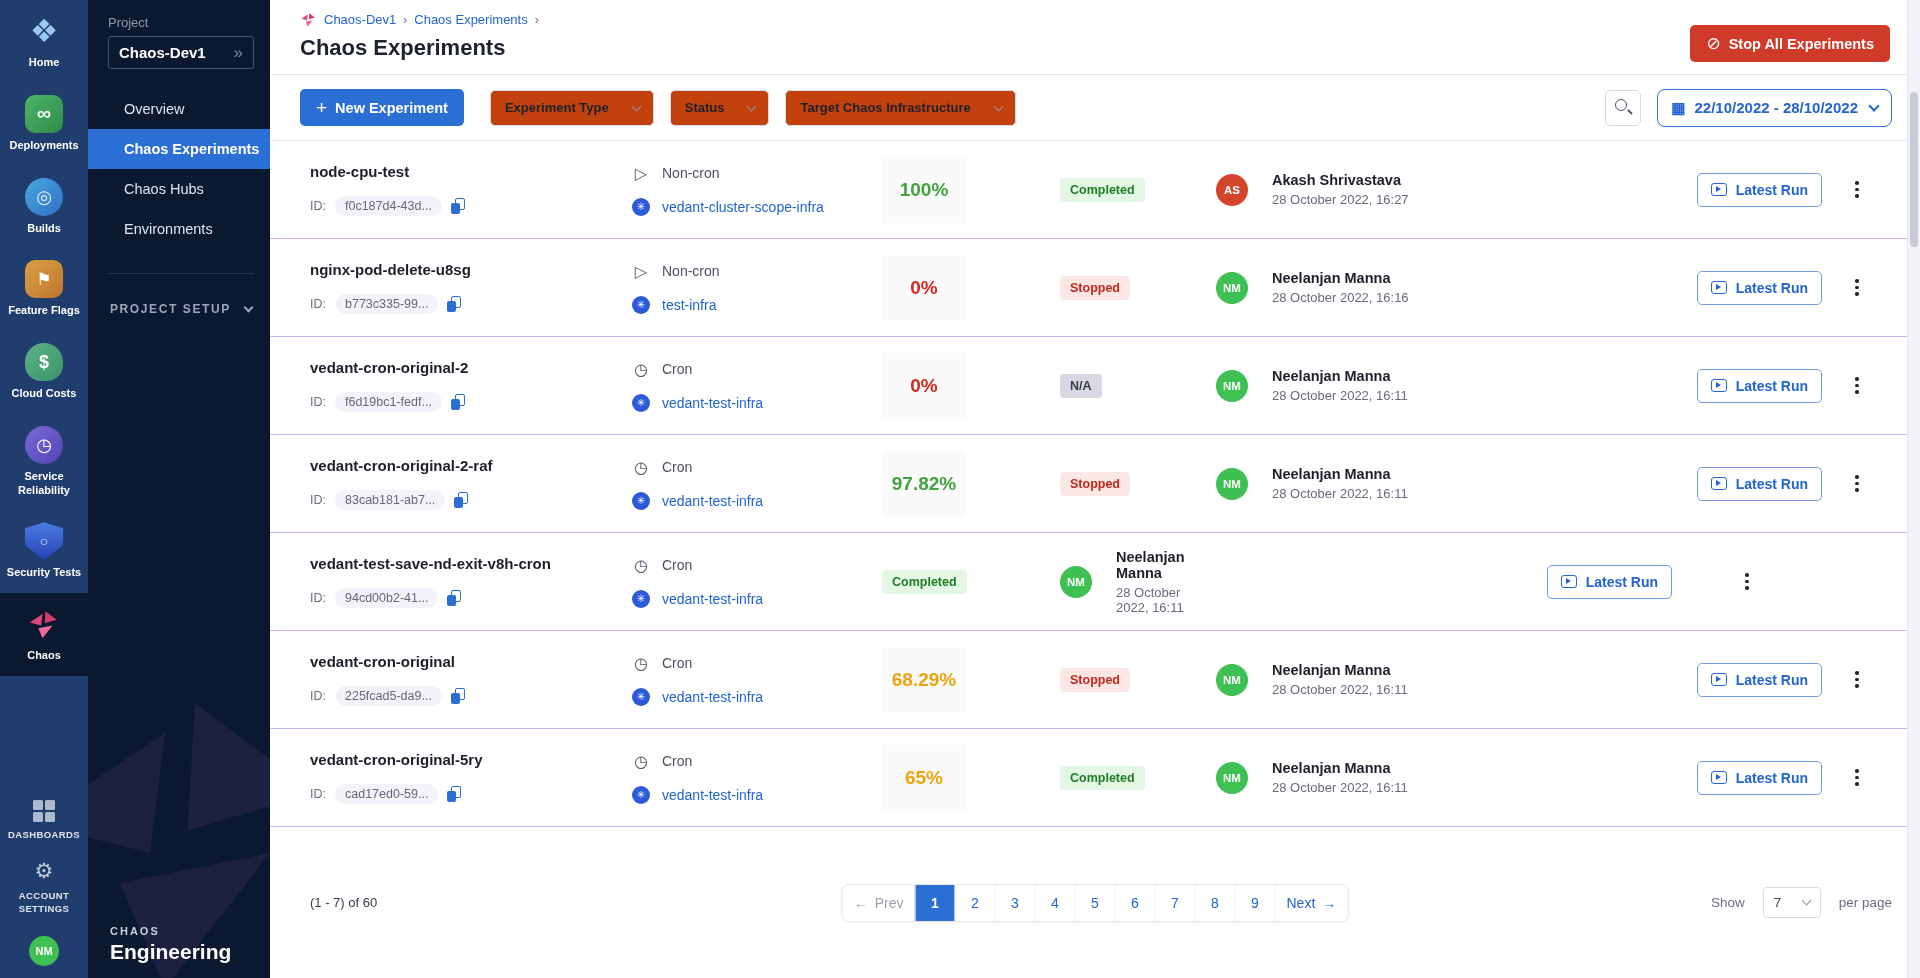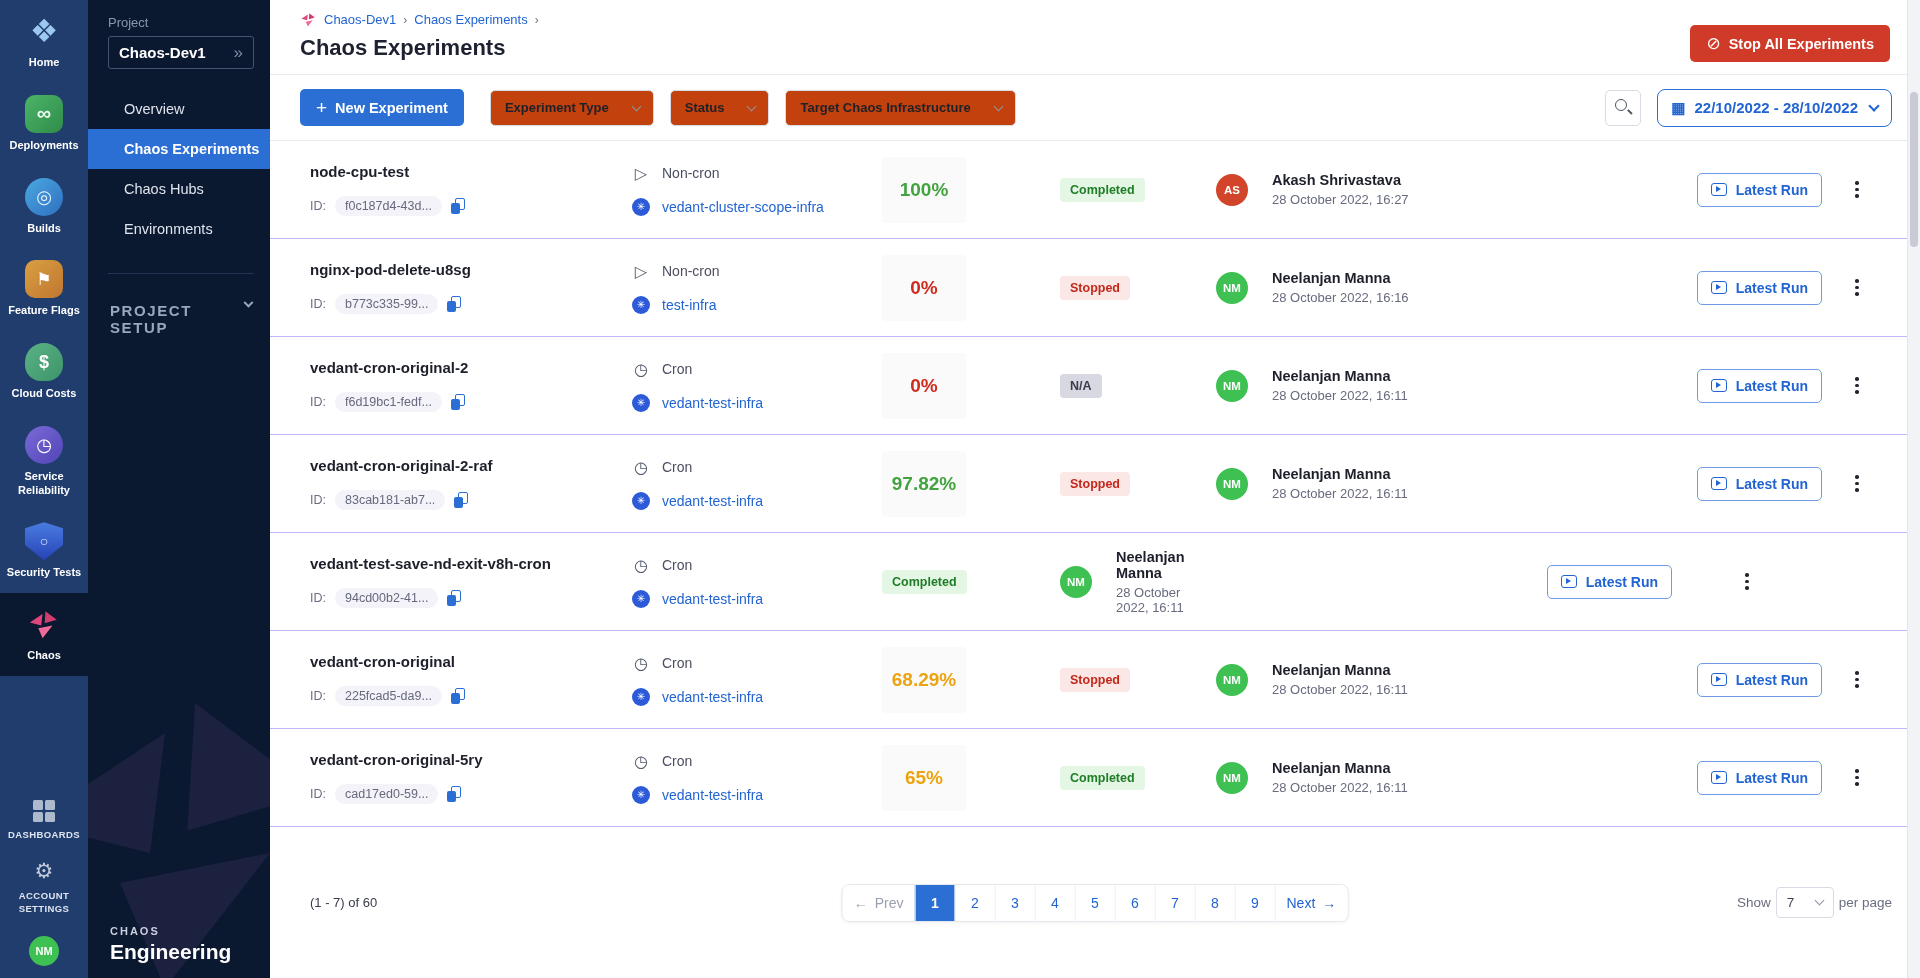--- a/index.html
+++ b/index.html
@@ -36,21 +36,21 @@
   
   .sidenav { width:182px; background:#0a1830; position:relative; flex-shrink:0; overflow:hidden; z-index:2; }
   .proj-label { color:#8b96aa; font-size:13px; margin:15px 0 6px 20px; }
   .proj-box { margin:0 16px 6px 20px; border:1px solid #45536e; border-radius:3px; height:33px; display:flex; align-items:center; justify-content:space-between; padding:0 10px; cursor:pointer; }
   .proj-name { font-weight:bold; font-size:15px; color:#fff; }
   .proj-collapse { color:#7d8ba3; font-size:17px; line-height:1; }
   .snav { list-style:none; margin:20px 0 0; padding:0; position:relative; z-index:2; }
   .snav-item { height:40px; display:flex; align-items:center; padding-left:36px; font-size:14.5px; color:#dfe4ee; cursor:pointer; }
   .snav-item.active { background:#2b6fd4; color:#fff; font-weight:bold; }
   .snav-divider { border:none; border-top:1px solid #223552; margin:24px 16px 0 20px; }
-  .proj-setup { margin:28px 18px 0 22px; display:flex; justify-content:space-between; color:#9aa6bc; font-size:15px; font-weight:bold; letter-spacing:1.6px; cursor:pointer; }
+  .proj-setup { margin:28px 18px 0 22px; display:flex; justify-content:space-between; align-items:center; color:#9aa6bc; font-size:12px; font-weight:bold; letter-spacing:1.6px; cursor:pointer; }
   .chev { width:7px; height:7px; border-right:2px solid currentColor; border-bottom:2px solid currentColor; transform:rotate(45deg); margin-top:-3px; }
   .brand { position:absolute; left:22px; bottom:14px; z-index:2; }
   .brand-kicker { font-size:11px; letter-spacing:2px; color:#c9cfdd; font-weight:bold; }
   .brand-title { font-size:21px; font-weight:bold; color:#fff; margin-top:3px; }
   .watermark { position:absolute; right:-90px; bottom:-40px; width:360px; height:360px; opacity:.3; z-index:1; }
 
   
   .main { flex:1; background:#fff; display:flex; flex-direction:column; position:relative; min-width:0; }
   .page-head { height:75px; border-bottom:1px solid #e7e9ef; position:relative; padding-left:30px; flex-shrink:0; }
   .crumbs { display:flex; align-items:center; gap:7px; padding-top:11px; font-size:13px; }
@@ -111,21 +111,21 @@
   .kebab span { width:3.5px; height:3.5px; border-radius:50%; background:#23252f; }
 
   .pager { flex:1; display:flex; align-items:center; padding:0 28px 0 40px; position:relative; background:#fff; }
   .pg-summary { font-size:13px; color:#383b49; }
   .pg-group { position:absolute; left:50%; transform:translateX(-50%); display:flex; align-items:stretch; height:38px; background:#fff; border:1px solid #e6e8ee; border-radius:8px; overflow:hidden; box-shadow:0 1px 3px rgba(20,30,60,.06); }
   .pg-btn { min-width:40px; padding:0 11px; display:flex; align-items:center; justify-content:center; font-size:14px; color:#2264d1; border-left:1px solid #eef0f4; cursor:pointer; gap:7px; background:#fff; }
   .pg-btn:first-child { border-left:none; }
   .pg-btn.active { background:#2b6fd4; color:#fff; font-weight:bold; }
   .pg-prev { color:#9aa0af; }
   .pg-arrow { font-size:14px; }
-  .pg-show { margin-left:auto; display:flex; align-items:center; gap:5px; font-size:13.5px; color:#6a6e80;justify-content:space-between; }
+  .pg-show { margin-left:auto; display:flex; align-items:center; gap:18px; font-size:13.5px; color:#6a6e80;justify-content:space-between; }
   .pg-size { width:58px; height:31px; border:1px solid #d8dbe4; border-radius:4px; display:flex; align-items:center; justify-content:space-between; padding:0 10px; color:#3c3f4e; cursor:pointer; }
   .pg-size .filter-chev { margin-top:-4px; }
 
   .scrollbar { position:absolute; right:0; top:0; bottom:0; width:13px; background:#f2f3f6; border-left:1px solid #e4e6ec; z-index:5; }
   .scroll-thumb { position:absolute; left:2px; top:92px; width:8px; height:155px; background:#c8cbd6; border-radius:6px; }
 </style>
 </head>
 <body>
 
 <div class="app">

